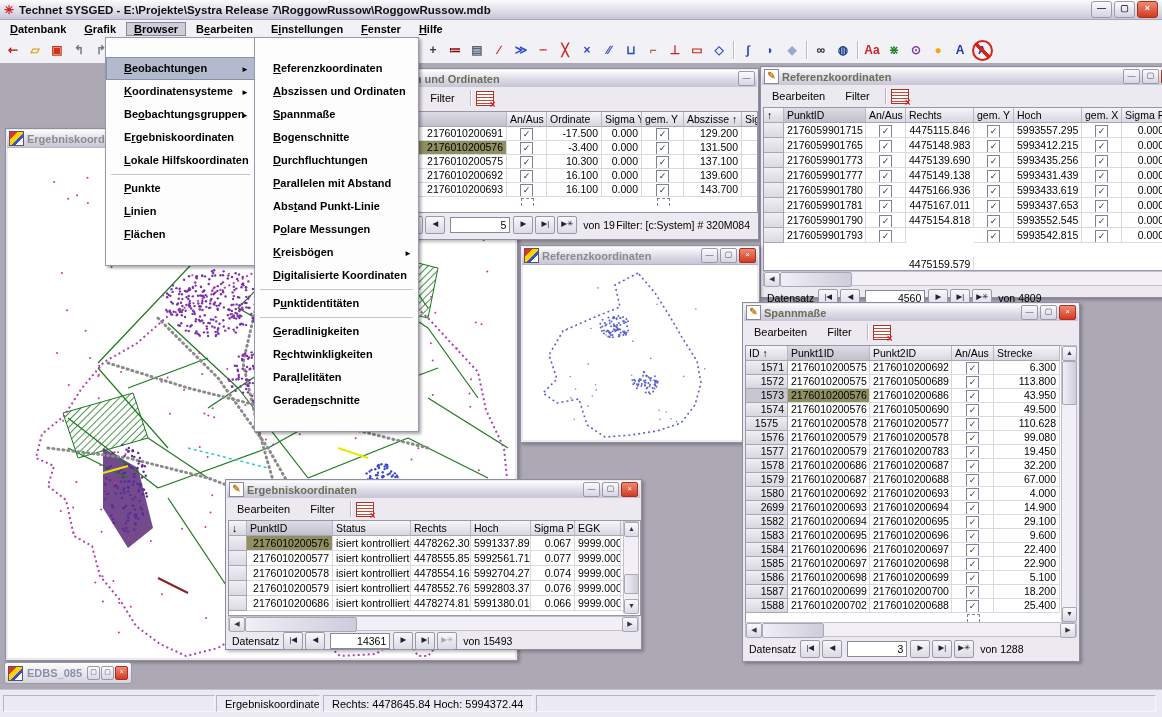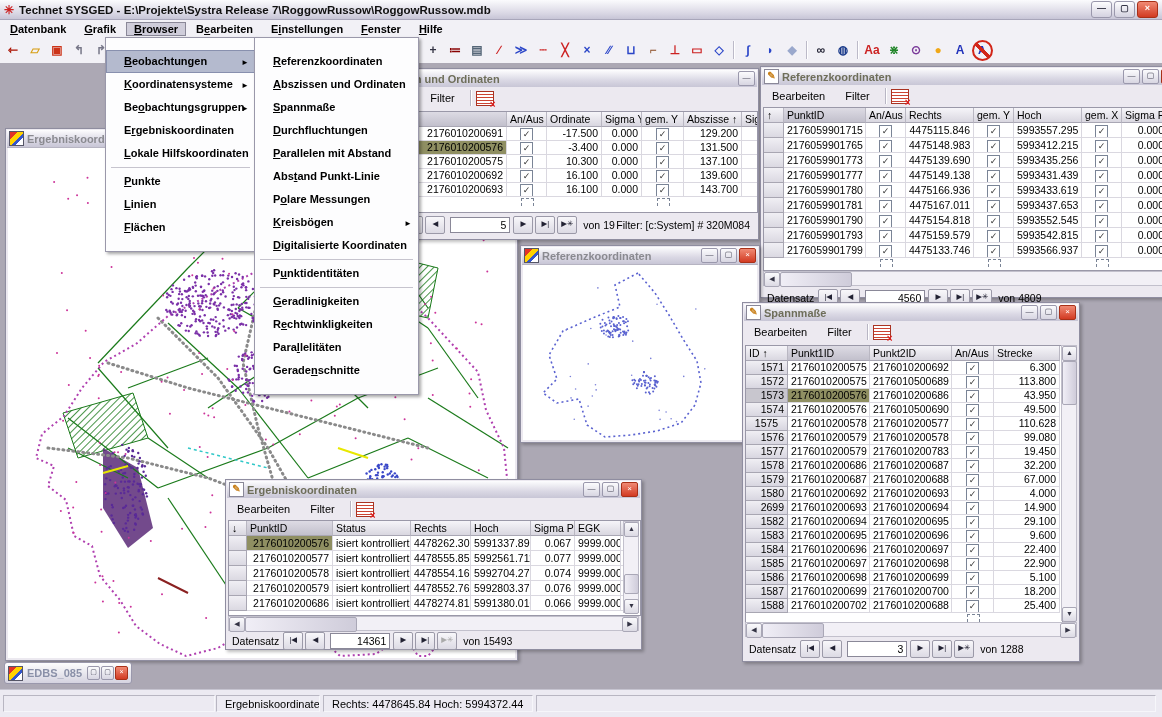--- a/index.html
+++ b/index.html
@@ -78,21 +78,21 @@
   .vof{margin-left:4px;white-space:nowrap}
   .filtertxt{margin-left:auto;padding-right:10px;white-space:nowrap}
   .hscroll{position:absolute;height:15px;background:#f2f0f6;border:1px solid #c2c0cc;display:flex;box-sizing:border-box}
   .vscroll{position:absolute;width:16px;background:#f2f0f6;border:1px solid #c2c0cc;box-sizing:border-box}
   .sarrow{width:14px;height:13px;background:linear-gradient(#fafafc,#dcdae4);border:1px solid #a9a7b6;
     border-radius:2px;font-size:7px;text-align:center;line-height:12px;color:#334;flex:none}
   .sthumb{background:linear-gradient(90deg,#f0eef6,#cfccda);border:1px solid #a9a7b6;border-radius:2px;height:13px}
   .vscroll .sarrow,.vscroll .sthumb{position:absolute;left:0;width:13px}
   
   .menupanel{position:absolute;background:#fdfdfe;border:1px solid #9a98aa;box-shadow:2px 2px 3px rgba(0,0,0,.35);
-    padding:12px 0;font-weight:bold;z-index:50}
+    padding:19px 0;font-weight:bold;z-index:50}
   .mitem{height:23px;line-height:23px;padding:0 16px 0 18px;position:relative;white-space:nowrap}
   .mitem.hl{background:#b4bace;box-shadow:inset 0 0 0 1px #8890ae}
   .mitem .sub{position:absolute;right:6px;font-size:8px;top:1px}
   .msep{height:1px;background:#c6c4ce;margin:2px 5px}
   
   #statusbar{position:absolute;left:0;top:689px;width:1162px;height:28px;background:#eceaf2;border-top:1px solid #c6c4d0}
   .spanel{position:absolute;top:5px;height:17px;line-height:17px;padding:0 8px;
     border:1px solid #b8b6c2;border-bottom-color:#f6f6fa;border-right-color:#f6f6fa;box-sizing:border-box;overflow:hidden;white-space:nowrap}
   
   #edbs{position:absolute;left:4px;top:599px;width:128px;height:22px;border:1px solid #9a98ac;border-radius:3px;
@@ -1184,21 +1184,21 @@
           <div class="dcell num" style="width: 68px; height: 15px; line-height: 14px;">4475154.818</div>
           <div class="dcell ctr" style="width: 40px; height: 15px; line-height: 14px;"><span class="chkbox">✓</span></div>
           <div class="dcell num" style="width: 68px; height: 15px; line-height: 14px;">5993552.545</div>
           <div class="dcell ctr" style="width: 40px; height: 15px; line-height: 14px;"><span class="chkbox">✓</span></div>
           <div class="dcell num" style="width: 46px; height: 15px; line-height: 14px;">0.000</div>
         </div>
         <div class="drow">
           <div class="dcell rowhead" style="width: 20px; height: 15px; line-height: 14px;"></div>
           <div class="dcell num" style="width: 82px; height: 15px; line-height: 14px;">2176059901793</div>
           <div class="dcell ctr" style="width: 40px; height: 15px; line-height: 14px;"><span class="chkbox">✓</span></div>
-          <div class="dcell num" style="width: 68px; height: 15px; line-height: 14px;">4475159.579</div>
+          <div class="dcell num" style="width: 68px; height: 15px; line-height: 14px; margin-top: 29px;">4475159.579</div>
           <div class="dcell ctr" style="width: 40px; height: 15px; line-height: 14px;"><span class="chkbox">✓</span></div>
           <div class="dcell num" style="width: 68px; height: 15px; line-height: 14px;">5993542.815</div>
           <div class="dcell ctr" style="width: 40px; height: 15px; line-height: 14px;"><span class="chkbox">✓</span></div>
           <div class="dcell num" style="width: 46px; height: 15px; line-height: 14px;">0.000</div>
         </div>
         <div class="drow">
           <div class="dcell rowhead" style="width: 20px; height: 15px; line-height: 14px;"></div>
           <div class="dcell num" style="width: 82px; height: 15px; line-height: 14px;">2176059901799</div>
           <div class="dcell ctr" style="width: 40px; height: 15px; line-height: 14px;"><span class="chkbox">✓</span></div>
           <div class="dcell num" style="width: 68px; height: 15px; line-height: 14px;">4475133.746</div>
@@ -1711,20 +1711,21 @@
     <div class="mitem"><u>L</u>okale Hilfskoordinaten</div>
     <div class="msep"></div>
     <div class="mitem"><u>P</u>unkte</div>
     <div class="mitem"><u>L</u>inien</div>
     <div class="mitem"><u>F</u>lächen</div>
   </div>
 <div class="menupanel" id="menu-beob" style="left:254px;top:37px;width:163px">
     <div class="mitem"><u>R</u>eferenzkoordinaten</div>
     <div class="mitem"><u>A</u>bszissen und Ordinaten</div>
     <div class="mitem"><u>S</u>pannmaße</div>
+    <div class="mitem"><u>B</u>ogenschnitte</div>
     <div class="mitem"><u>D</u>urchfluchtungen</div>
     <div class="mitem"><u>P</u>arallelen mit Abstand</div>
     <div class="mitem">Abs<u>t</u>and Punkt-Linie</div>
     <div class="mitem">P<u>o</u>lare Messungen</div>
     <div class="mitem"><u>K</u>reisbögen<span class="sub">►</span></div>
     <div class="mitem"><u>D</u>igitalisierte Koordinaten</div>
     <div class="msep"></div>
     <div class="mitem">P<u>u</u>nktidentitäten</div>
     <div class="msep"></div>
     <div class="mitem"><u>G</u>eradlinigkeiten</div>

